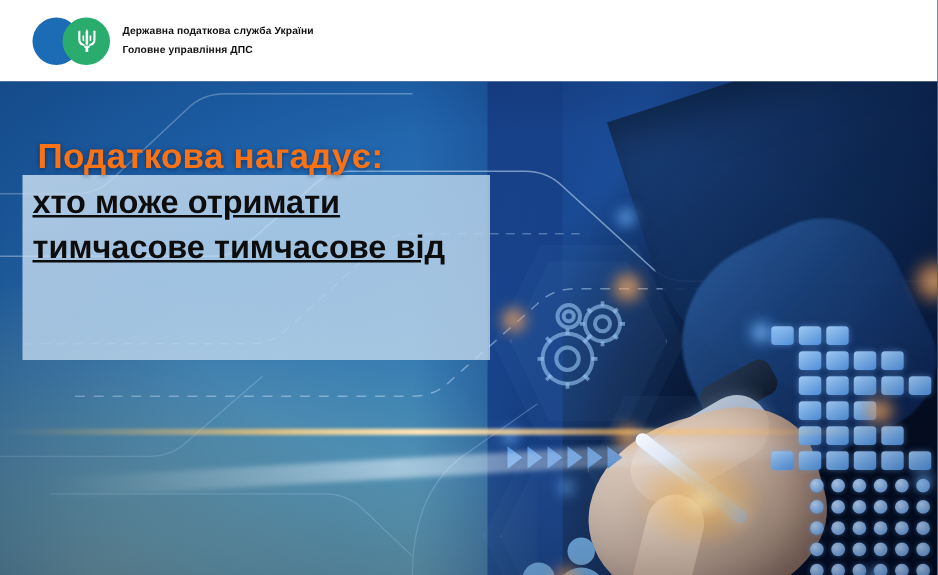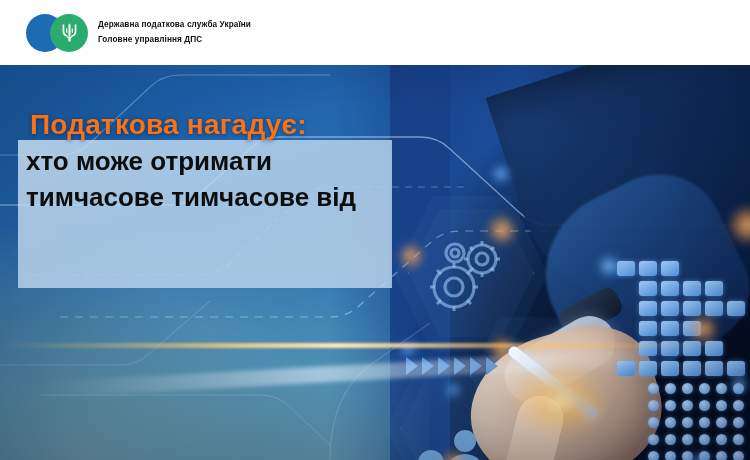--- a/index.html
+++ b/index.html
@@ -173,21 +173,21 @@
   }
   .panel{
     position:absolute;left:18px;top:140px;width:374px;height:148px;z-index:30;
     background:linear-gradient(160deg,rgba(205,225,243,.82) 0%,rgba(190,216,238,.80) 45%,rgba(196,219,238,.78) 100%);
   }
   .panel-text{
     position:absolute;left:26px;top:144px;width:368px;z-index:41;
     font-size:26px;font-weight:bold;color:#0d0d0d;
     line-height:1.37;letter-spacing:0px;
   }
-  .panel-text div{white-space:nowrap;}
+  .panel-text div{white-space:nowrap;text-decoration:underline;}
 </style>
 </head>
 <body>
 
 <div class="banner">
 
   <div class="header">
     <div class="logo">
       <div class="circ blue"></div>
       <div class="circ green"></div>

